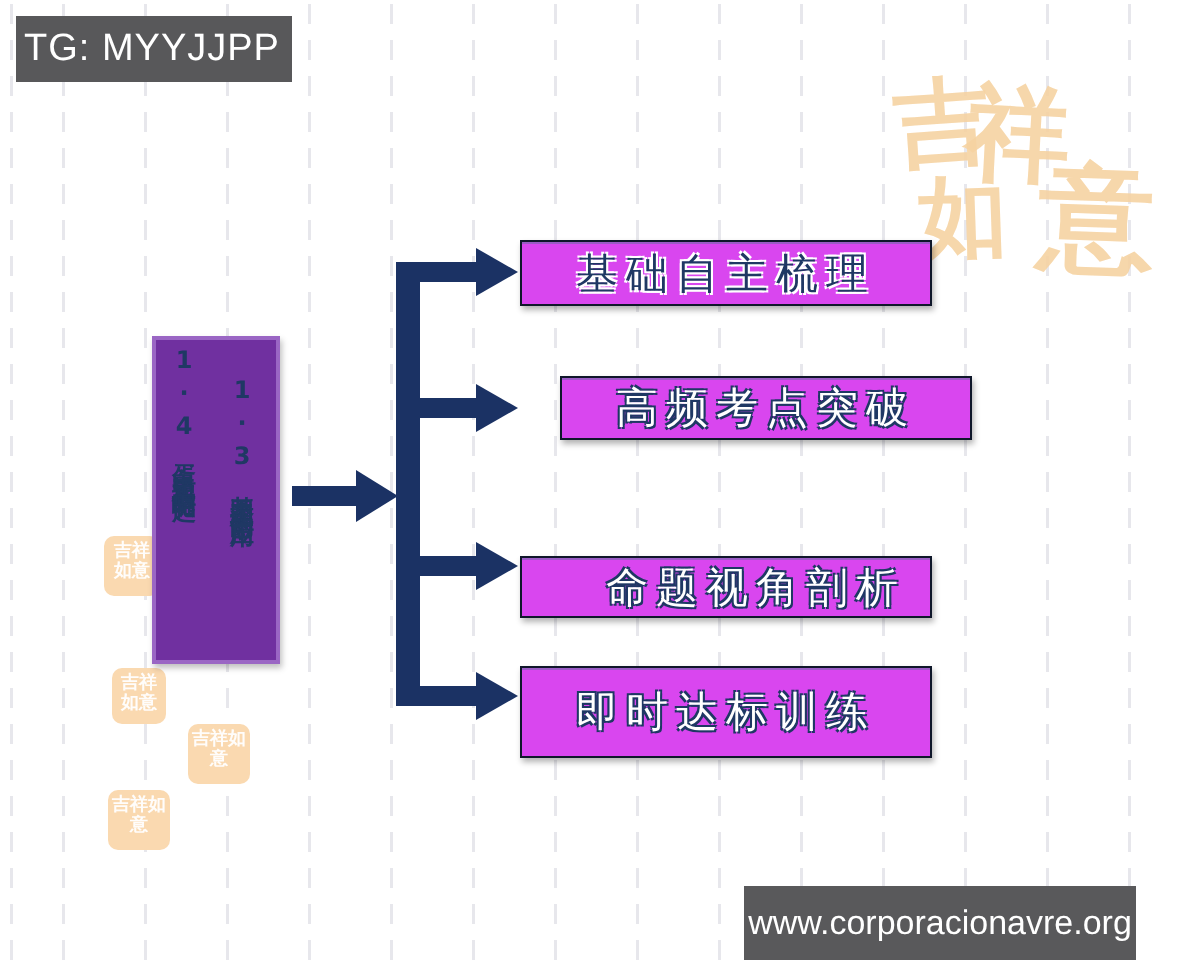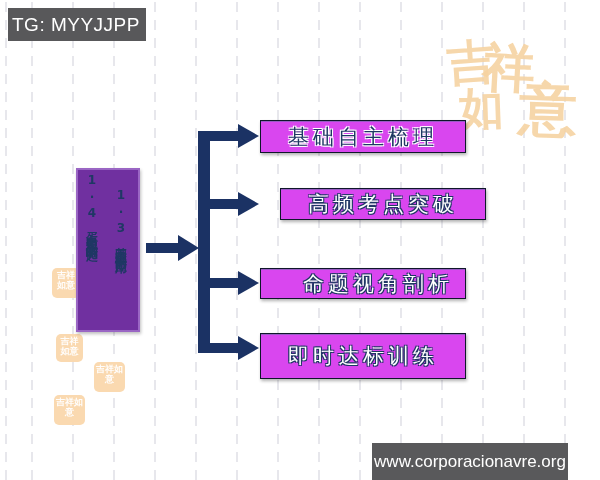--- a/index.html
+++ b/index.html
@@ -85,21 +85,21 @@
     background:#d946ef;border:1px solid #0f172a;box-sizing:border-box;
     box-shadow:inset 0 1px 0 #9a5bc6,1px 2px 3px rgba(0,0,0,.3);
     display:flex;align-items:center;justify-content:center;
     font-size:21px;font-weight:normal;letter-spacing:4px;
     font-family:"DejaVu Sans",sans-serif;
   }
   .mb1{top:120px;height:33px;color:#1f3864;
        text-shadow:-1px -1px 0 #fff,1px -1px 0 #fff,-1px 1px 0 #fff,1px 1px 0 #fff;}
   .mb2{top:188px;color:#ffffff;
        text-shadow:-1px -1px 0 #1f3864,1px -1px 0 #1f3864,-1px 1px 0 #1f3864,1px 1px 0 #1f3864;margin-left:20px;}
-  .mb3{top:268px;height:31px;color:#ffffff;
+  .mb3{top:278px;height:31px;color:#ffffff;
        text-shadow:-1px -1px 0 #1f3864,1px -1px 0 #1f3864,-1px 1px 0 #1f3864,1px 1px 0 #1f3864;padding-left:30px;}
   .mb4{top:333px;height:46px;color:#ffffff;
        text-shadow:-1px -1px 0 #1f3864,1px -1px 0 #1f3864,-1px 1px 0 #1f3864,1px 1px 0 #1f3864;}
 </style>
 </head>
 <body>
 
 <div class="stage">
 
   <div class="bg-lines"></div>

